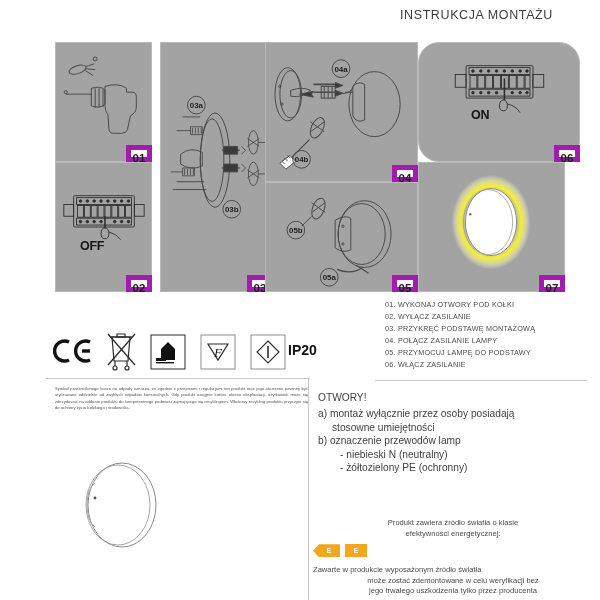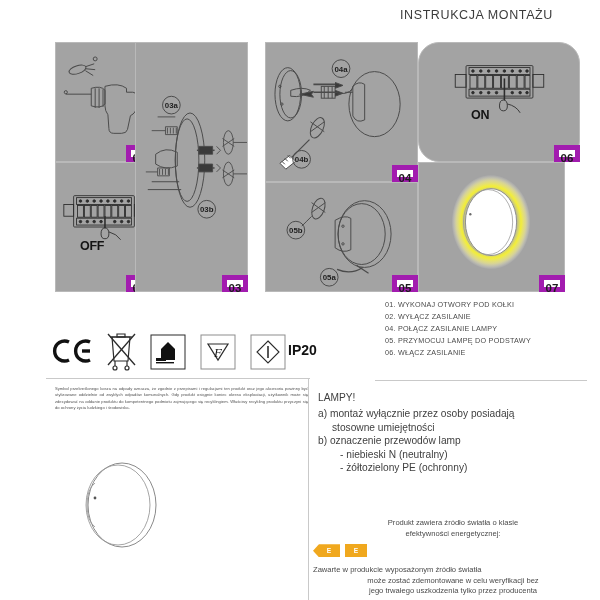--- a/index.html
+++ b/index.html
@@ -21,21 +21,21 @@
   }
 
   
   .grid{
     position:absolute;left:55px;top:42px;
     width:510px;height:250px;
   }
   .cell{position:absolute;border:1px solid #b9b9b9;background:#a3a3a3;box-sizing:border-box;}
   .c01{left:0;    top:0;   width:97px; height:120px;}
   .c02{left:0;    top:120px;width:97px;height:130px;}
-  .c03{left:80px; top:0;   width:113px;height:250px;text-decoration:underline;}
+  .c03{left:105px; top:0;   width:113px;height:250px;text-decoration:underline;}
   .c04{left:210px;top:0;   width:153px;height:140px;}
   .c05{left:210px;top:140px;width:153px;height:110px;}
   .c06{left:363px;top:0;   width:162px;height:120px;border-radius:21px;}
   .c07{left:363px;top:120px;width:147px;height:130px;}
 
   .cellnum{
     position:absolute;right:-1px;bottom:-1px;
     border:5px solid #a21caf;background:#fff;
     min-width:26px;height:17px;line-height:17px;text-align:center;
     font-size:11.5px;font-weight:bold;color:#1d1d1d;
@@ -415,20 +415,21 @@
     </div>
 
     <div class="ip20">IP20</div>
   </div>
 
   <div class="divider dv3"></div>
   <div class="steps">
     <ol>
       <li>01. WYKONAJ OTWORY POD KOŁKI</li>
       <li>02. WYŁĄCZ ZASILANIE</li>
+      <li>03. PRZYKRĘĆ PODSTAWĘ MONTAŻOWĄ</li>
       <li>04. POŁĄCZ ZASILANIE LAMPY</li>
       <li>05. PRZYMOCUJ LAMPĘ DO PODSTAWY</li>
       <li>06. WŁĄCZ ZASILANIE</li>
     </ol>
   </div>
 
   <div class="divider dv1"></div>
   <div class="divider dv2"></div>
 
   <div class="weee">Symbol przekreślonego kosza na odpady oznacza, że zgodnie z przepisami i regulacjami ten produkt oraz jego akcesoria powinny być utylizowane oddzielnie od zwykłych odpadów komunalnych. Gdy produkt osiągnie koniec okresu eksploatacji, użytkownik może się zdecydować na oddanie produktu do kompetentnego podmiotu zajmującego się recyklingiem. Właściwy recykling produktu przyczyni się do ochrony życia ludzkiego i środowiska.</div>
@@ -436,21 +437,21 @@
   <div class="product">
     <svg width="128" height="108" viewBox="0 0 128 108">
       <ellipse cx="60" cy="53" rx="34" ry="42" fill="#ffffff" stroke="#8a8a8a" stroke-width="1"></ellipse>
       <ellipse cx="56" cy="53" rx="32" ry="40" fill="none" stroke="#9b9b9b" stroke-width="0.9"></ellipse>
       <path d="M33 31 q-8 6 -8 22 q0 16 8 22" fill="none" stroke="#9b9b9b" stroke-width="0.9"></path>
       <circle cx="33" cy="46" r="1.4" fill="#555"></circle>
     </svg>
   </div>
 
   <div class="uwaga">
-    <div class="hd">LAMPY!</div>
+    <div class="hd">OTWORY!</div>
     <div class="ln">a) montaż wyłącznie przez osoby posiadają</div>
     <div class="ln ind1">stosowne umiejętności</div>
     <div class="ln">b) oznaczenie przewodów lamp</div>
     <div class="ln ind2">-  niebieski N (neutralny)</div>
     <div class="ln ind2">- żółtozielony PE (ochronny)</div>
   </div>
 
   <div class="energy">
     <div class="p1">Produkt zawiera źródło światła o klasie</div>
     <div class="p1">efektywności energetycznej:</div>

